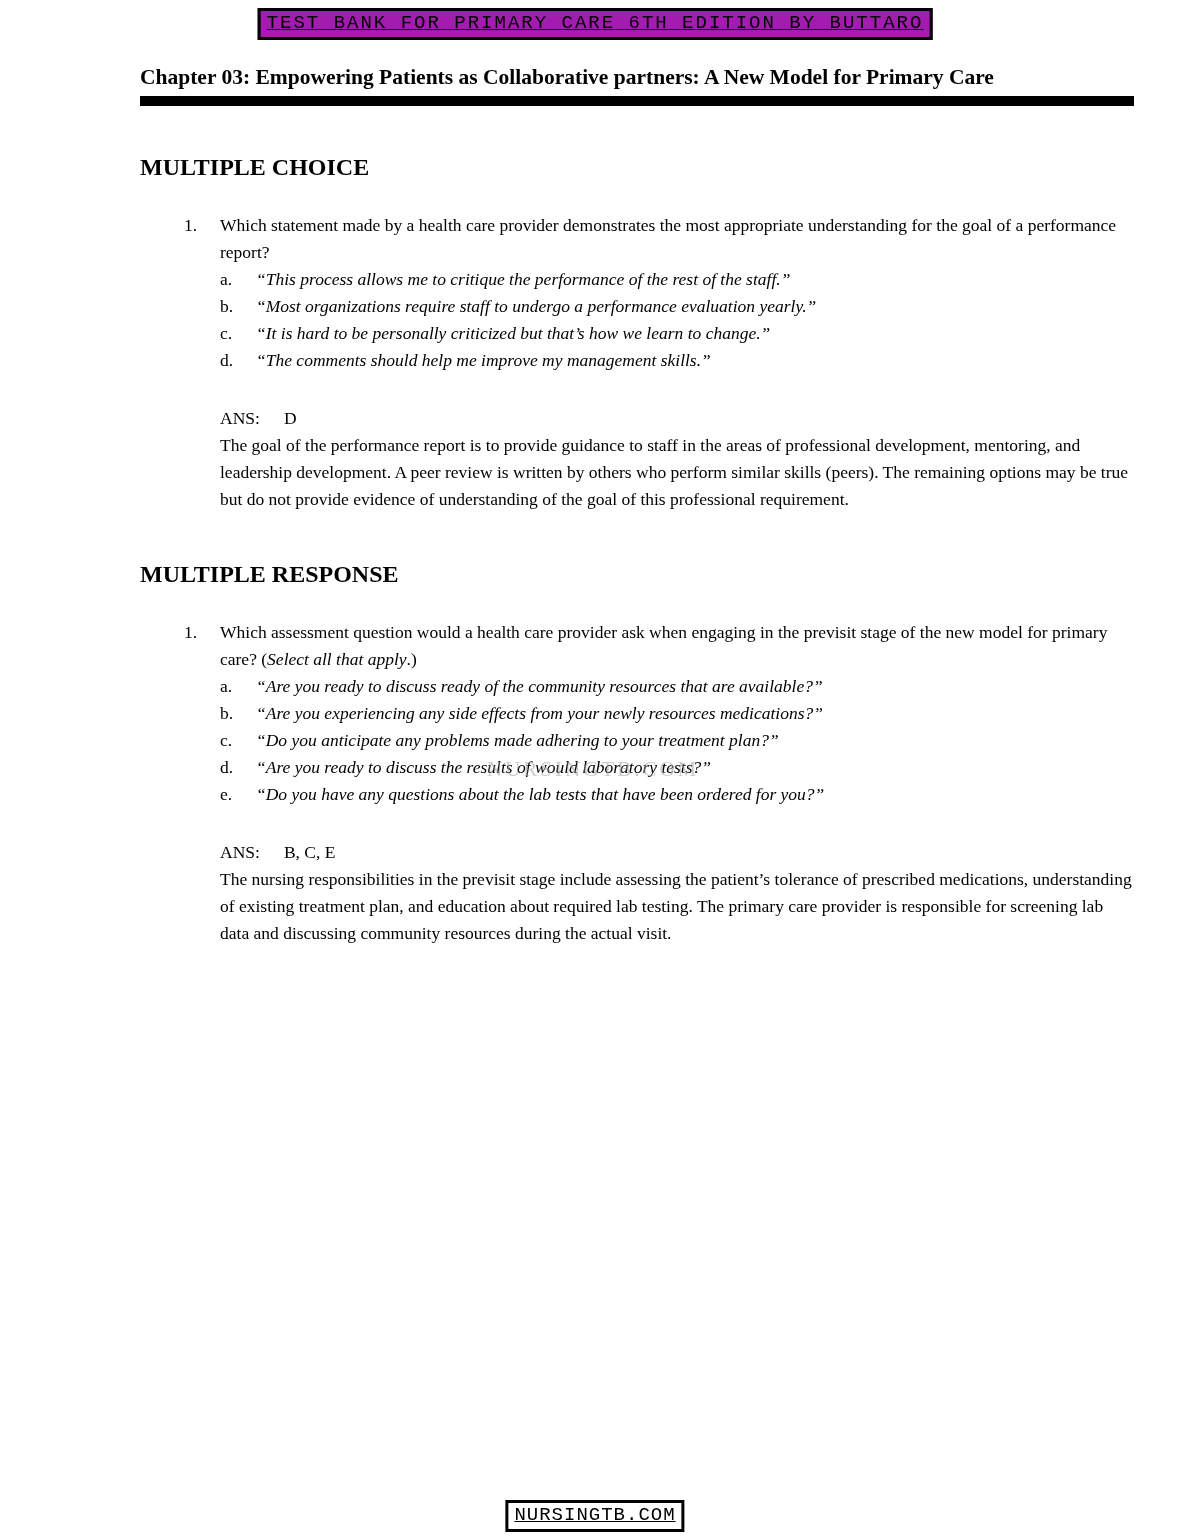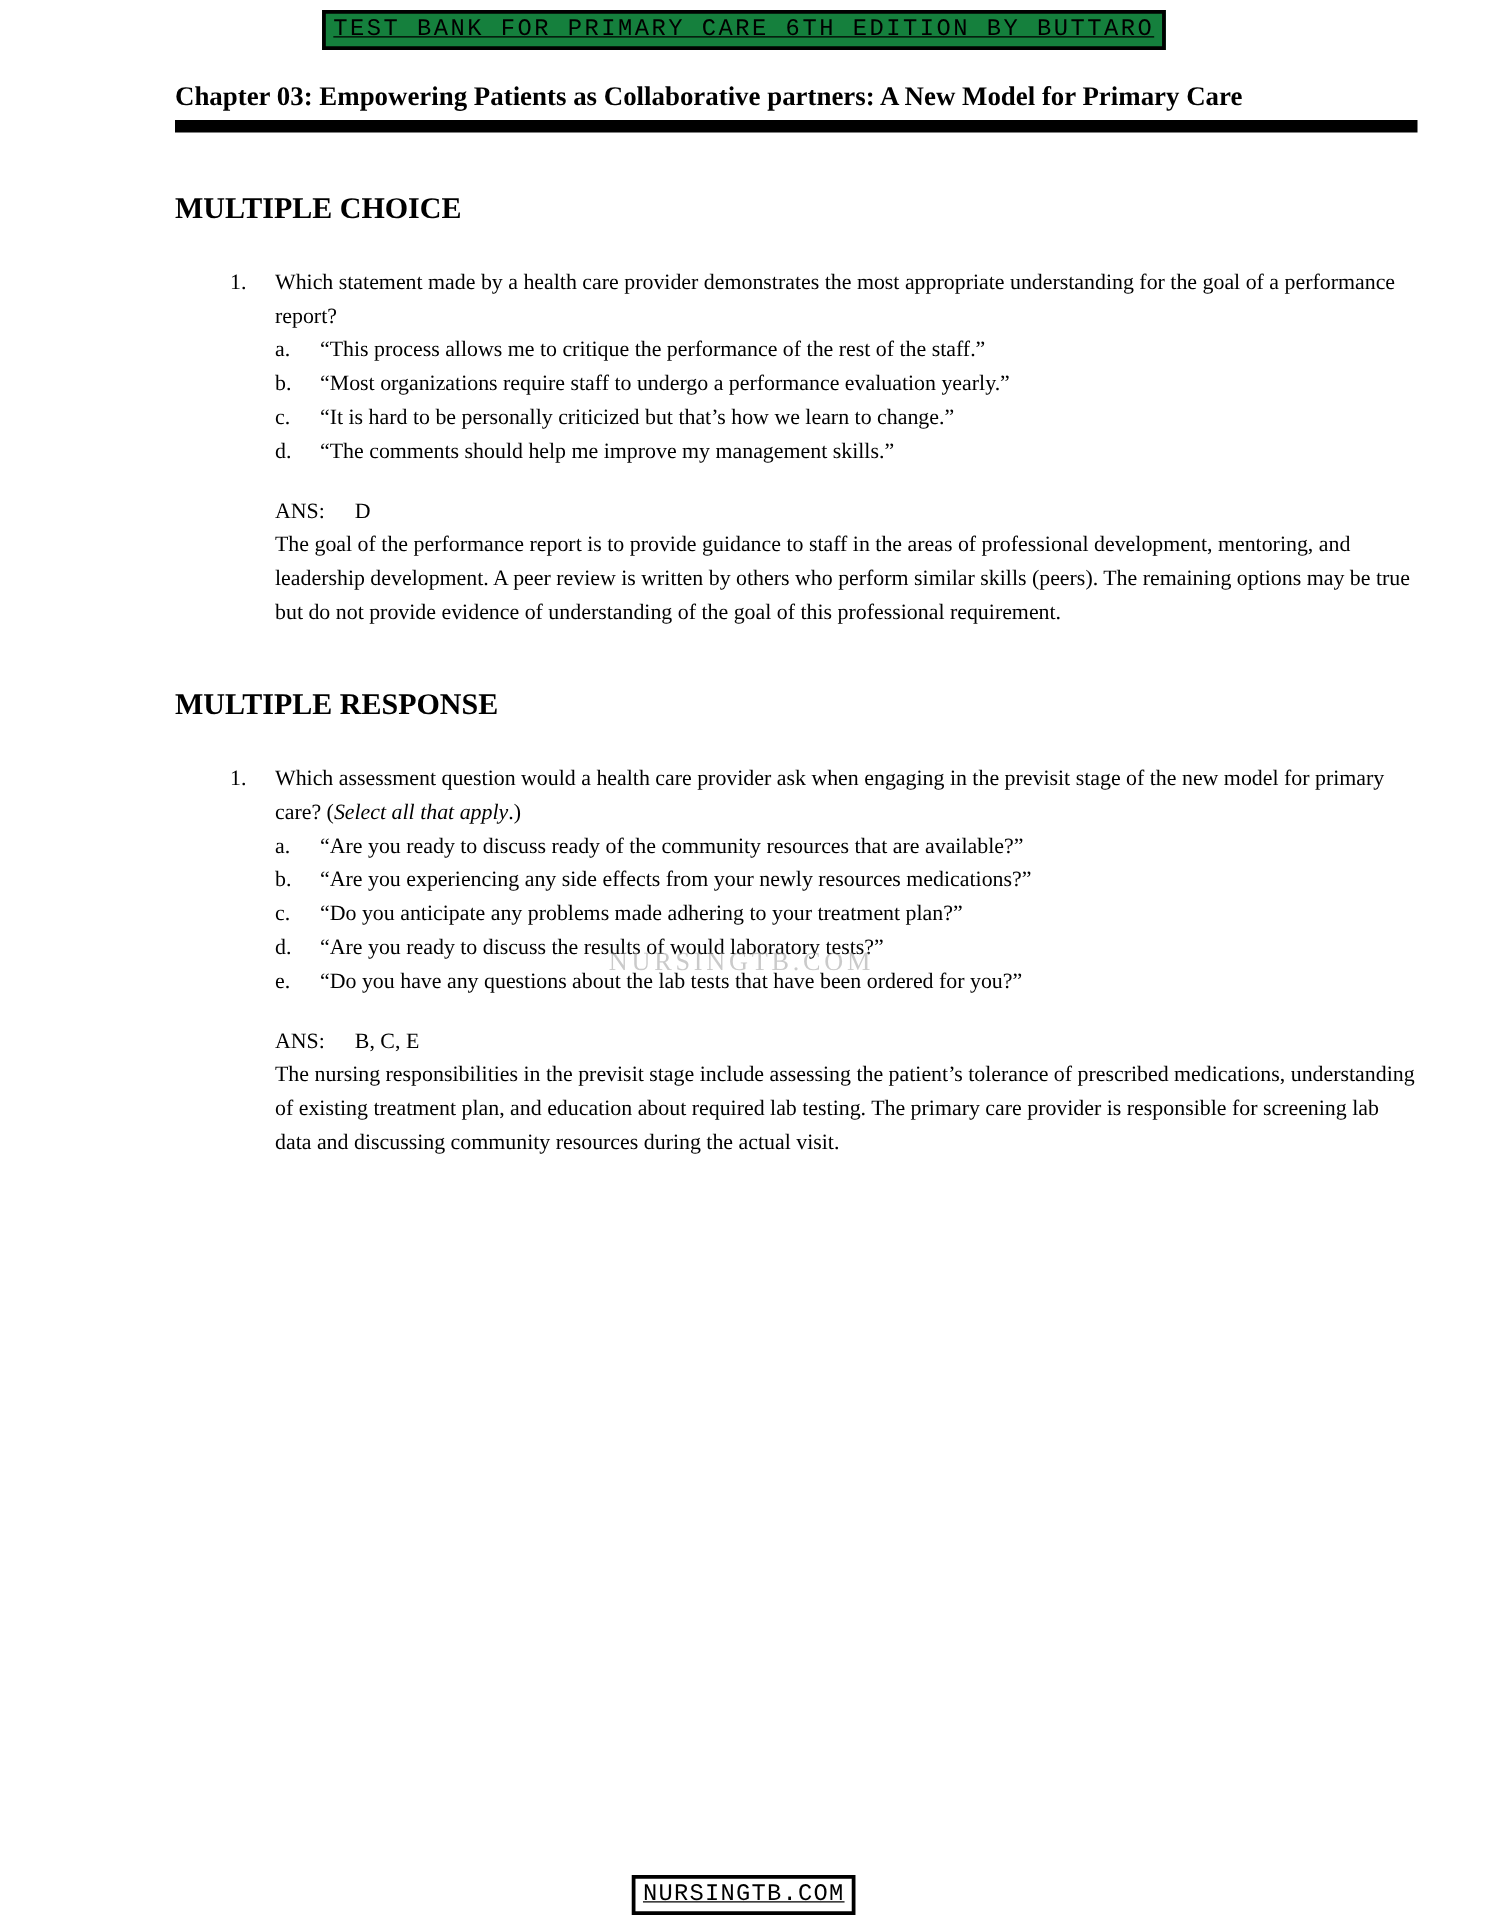--- a/index.html
+++ b/index.html
@@ -17,21 +17,21 @@
     height: 1540px;
     overflow: hidden;
   }
   .banner {
     position: absolute;
     top: 8px;
     left: 50%;
     transform: translateX(-50%);
     border: 3px solid #000;
     padding: 1px 6px 3px 6px;
-    background: #15803d;
+    background: #a21caf;
     white-space: nowrap;
   }
   .banner-text {
     font-family: "Liberation Mono", monospace;
     font-size: 19px;
     letter-spacing: 2px;
     text-decoration: underline;
   }
   .content {
     padding: 62px 56px 0 140px;
@@ -63,22 +63,22 @@
   }
   .q-num {
     width: 36px;
     margin-left: 44px;
     flex: 0 0 auto;
   }
   .q-body { flex: 1 1 auto; }
   .q-text { margin: 0; }
   .opt { display: flex; }
   .opt-letter { width: 36px; flex: 0 0 auto; }
-  .opt-text { flex: 1 1 auto; }
-  .answer-line { margin-top: 21px; }
+  .opt-text { flex: 1 1 auto; font-style: italic; }
+  .answer-line { margin-top: 31px; }
   .ans-value { margin-left: 24px; }
   .rationale { margin: 0; }
   .em { font-style: italic; }
   .watermark {
     position: absolute;
     top: 757px;
     left: 487px;
     font-family: "Liberation Serif", serif;
     font-size: 21px;
     letter-spacing: 3px;

